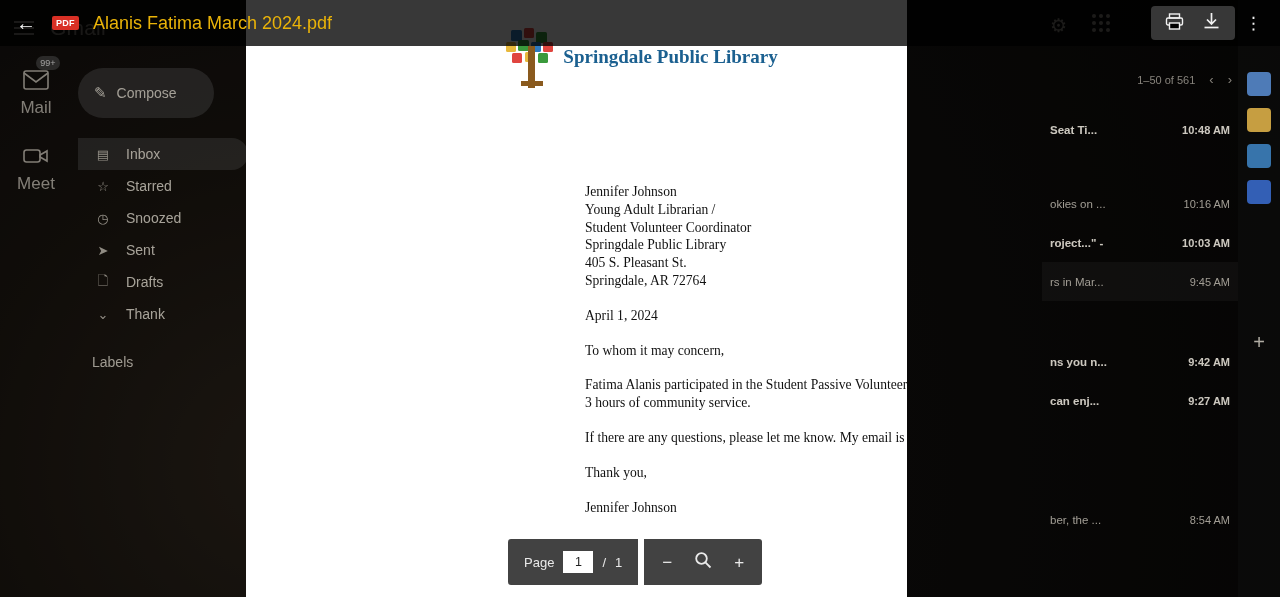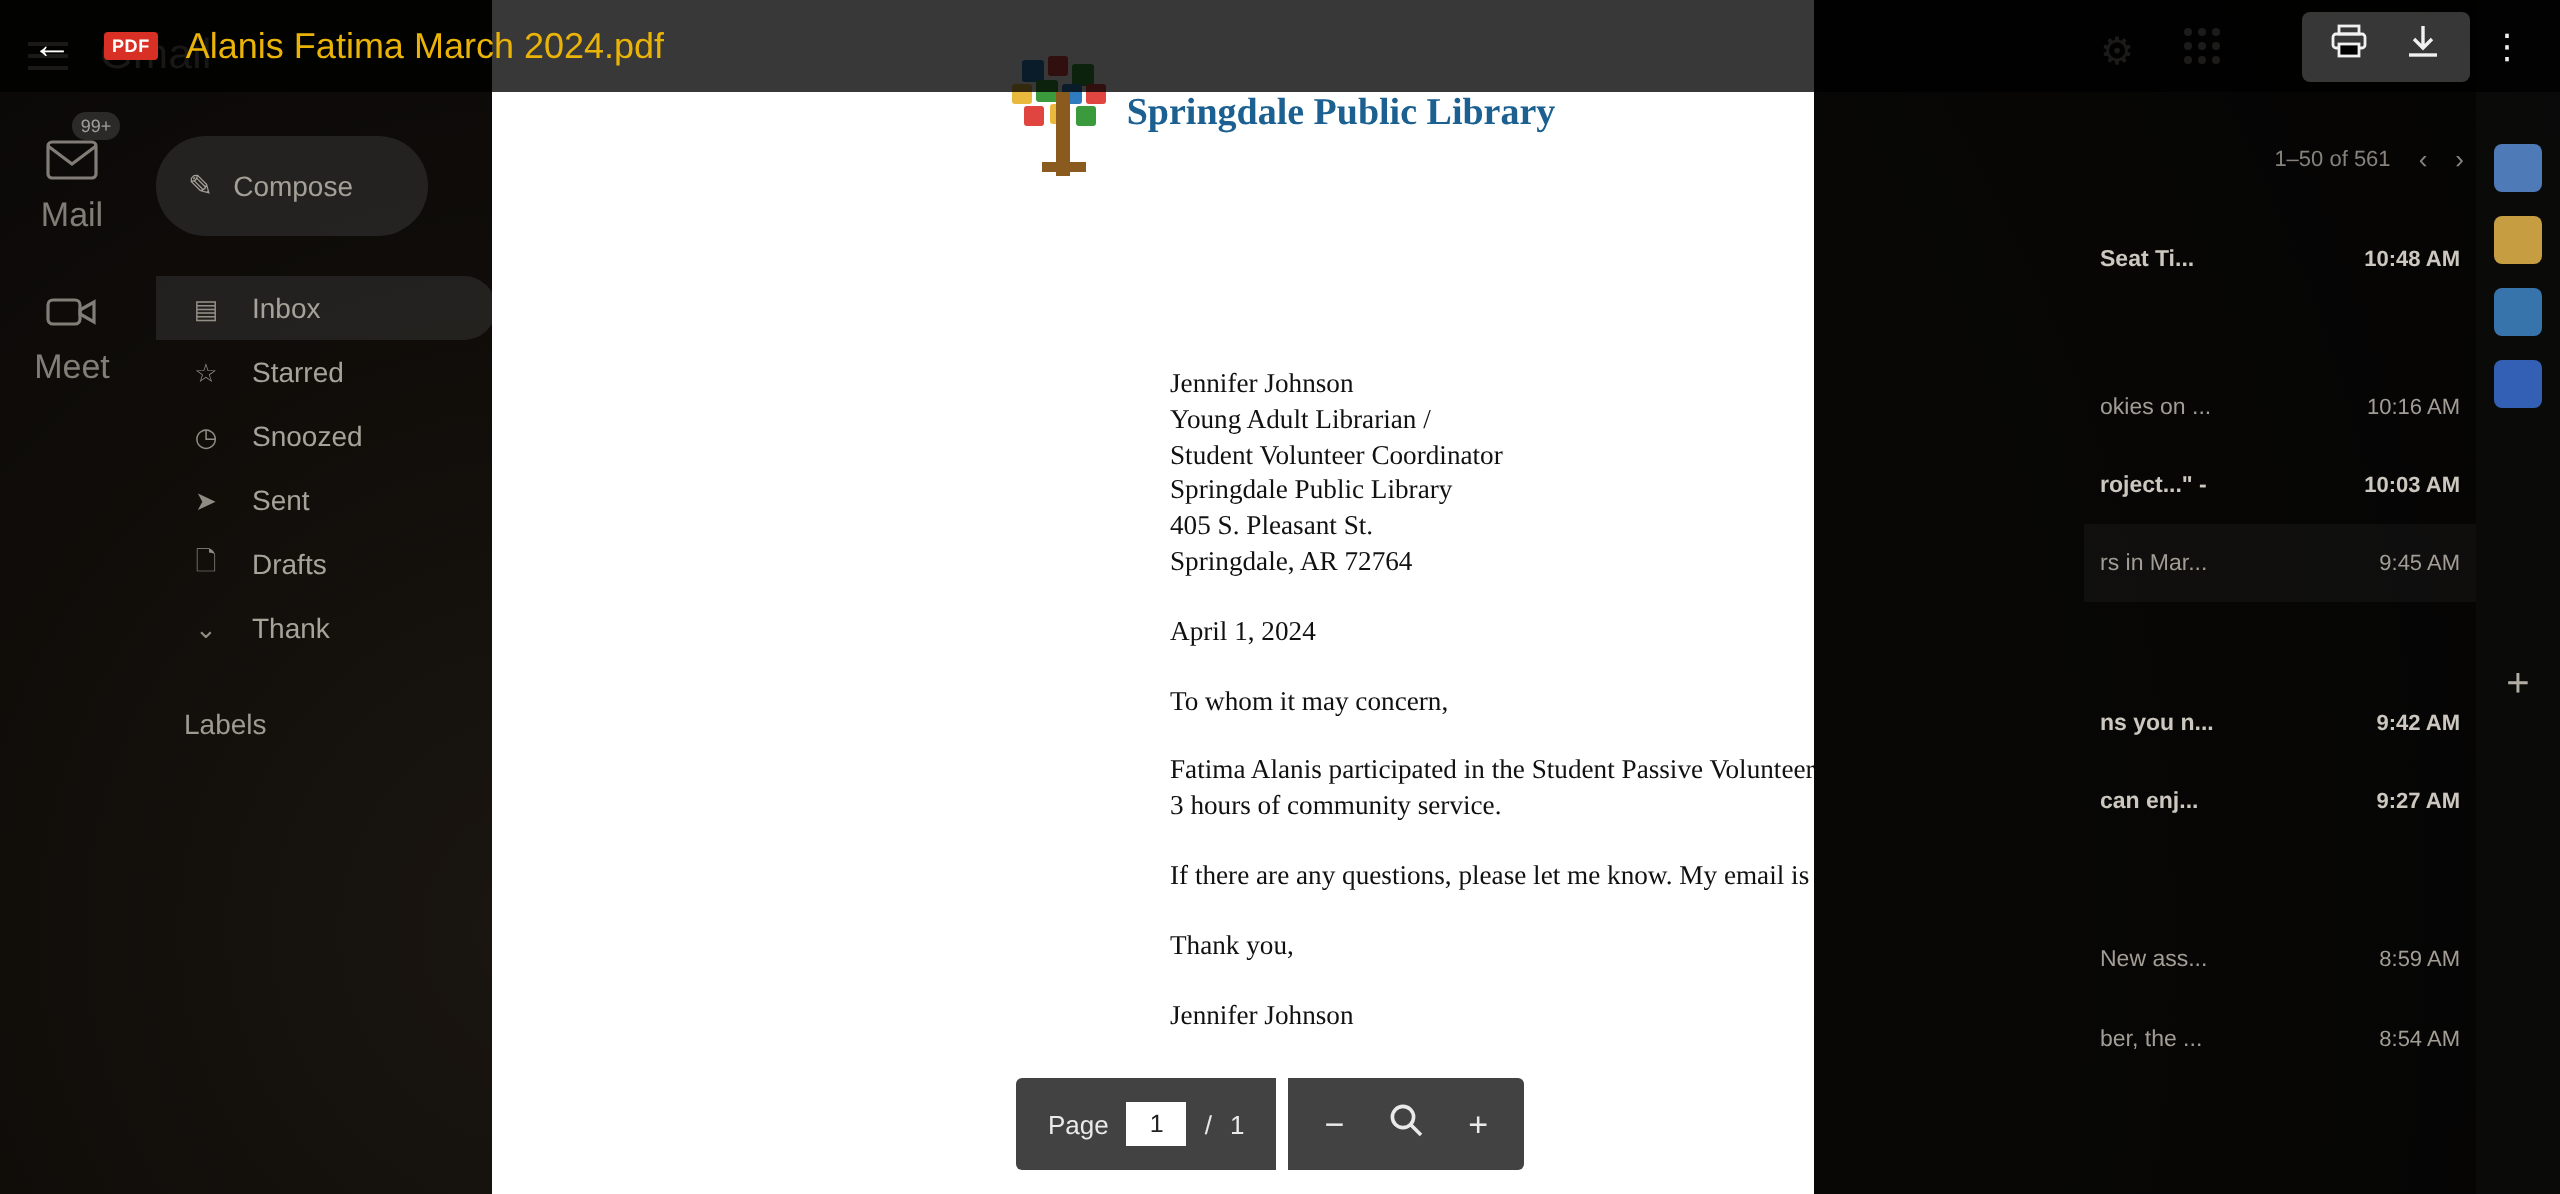--- a/index.html
+++ b/index.html
@@ -263,24 +263,20 @@
       <span class="sub">rs in Mar...</span>
       <span class="tm">9:45 AM</span>
     </div>
     <div class="mrow bold" style="top:342px">
       <span class="sub">ns you n...</span>
       <span class="tm">9:42 AM</span>
     </div>
     <div class="mrow bold" style="top:381px">
       <span class="sub">can enj...</span>
       <span class="tm">9:27 AM</span>
-    </div>
-    <div class="mrow" style="top:460px">
-      <span class="sub">New ass...</span>
-      <span class="tm">8:59 AM</span>
     </div>
     <div class="mrow" style="top:500px">
       <span class="sub">ber, the ...</span>
       <span class="tm">8:54 AM</span>
     </div>
   </div>
 
   <div class="top-icons gear">⚙</div>
   <div class="top-icons apps">
     <span class="grid3">

